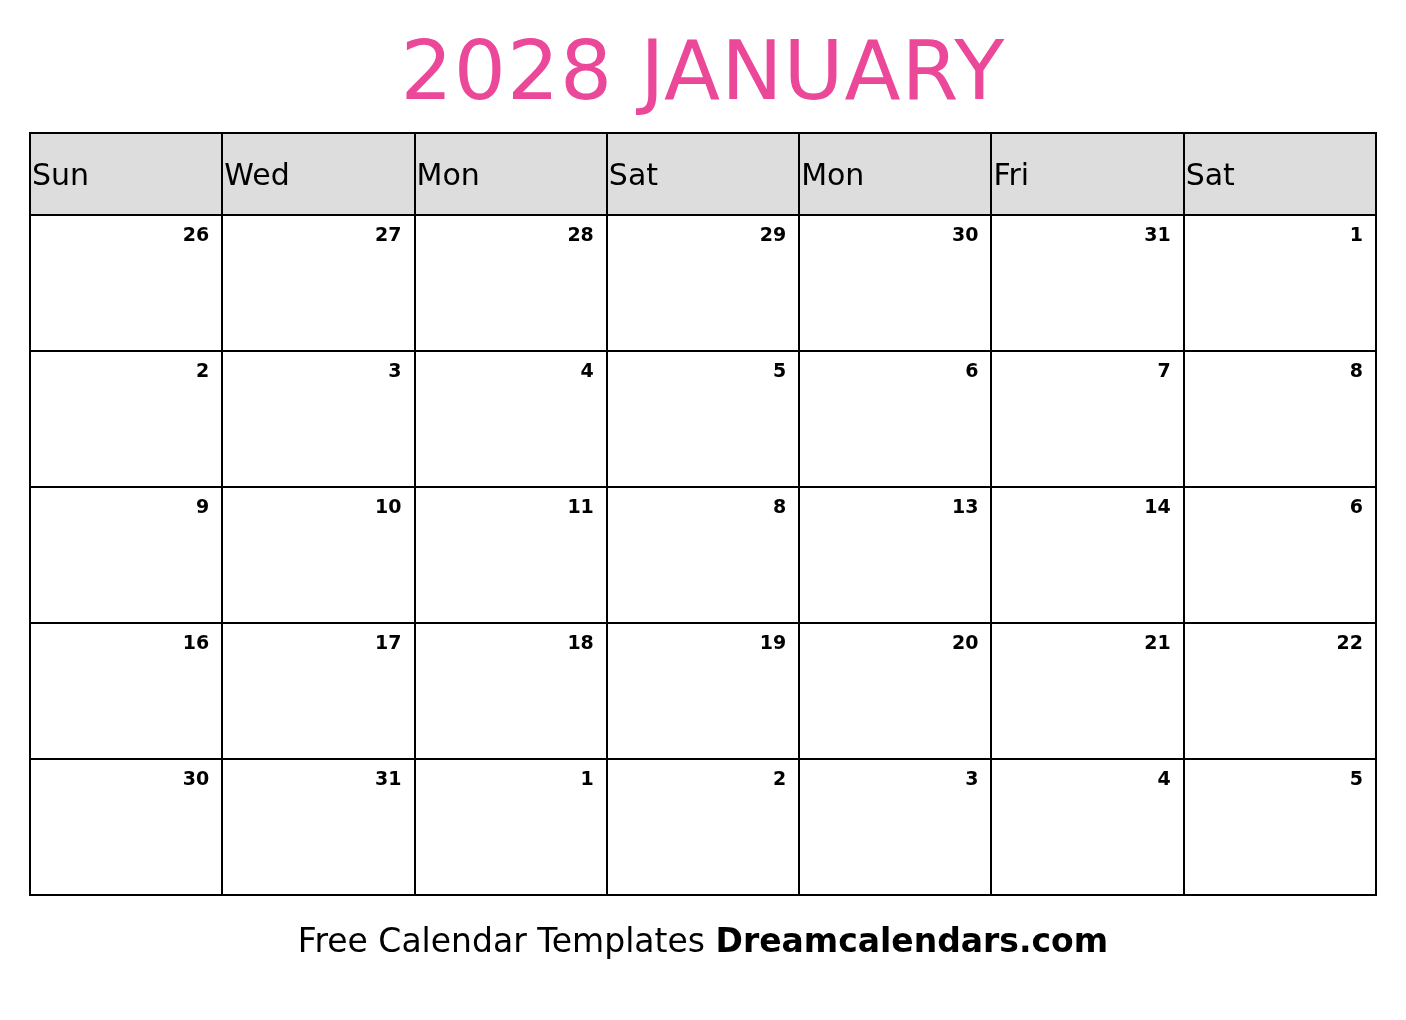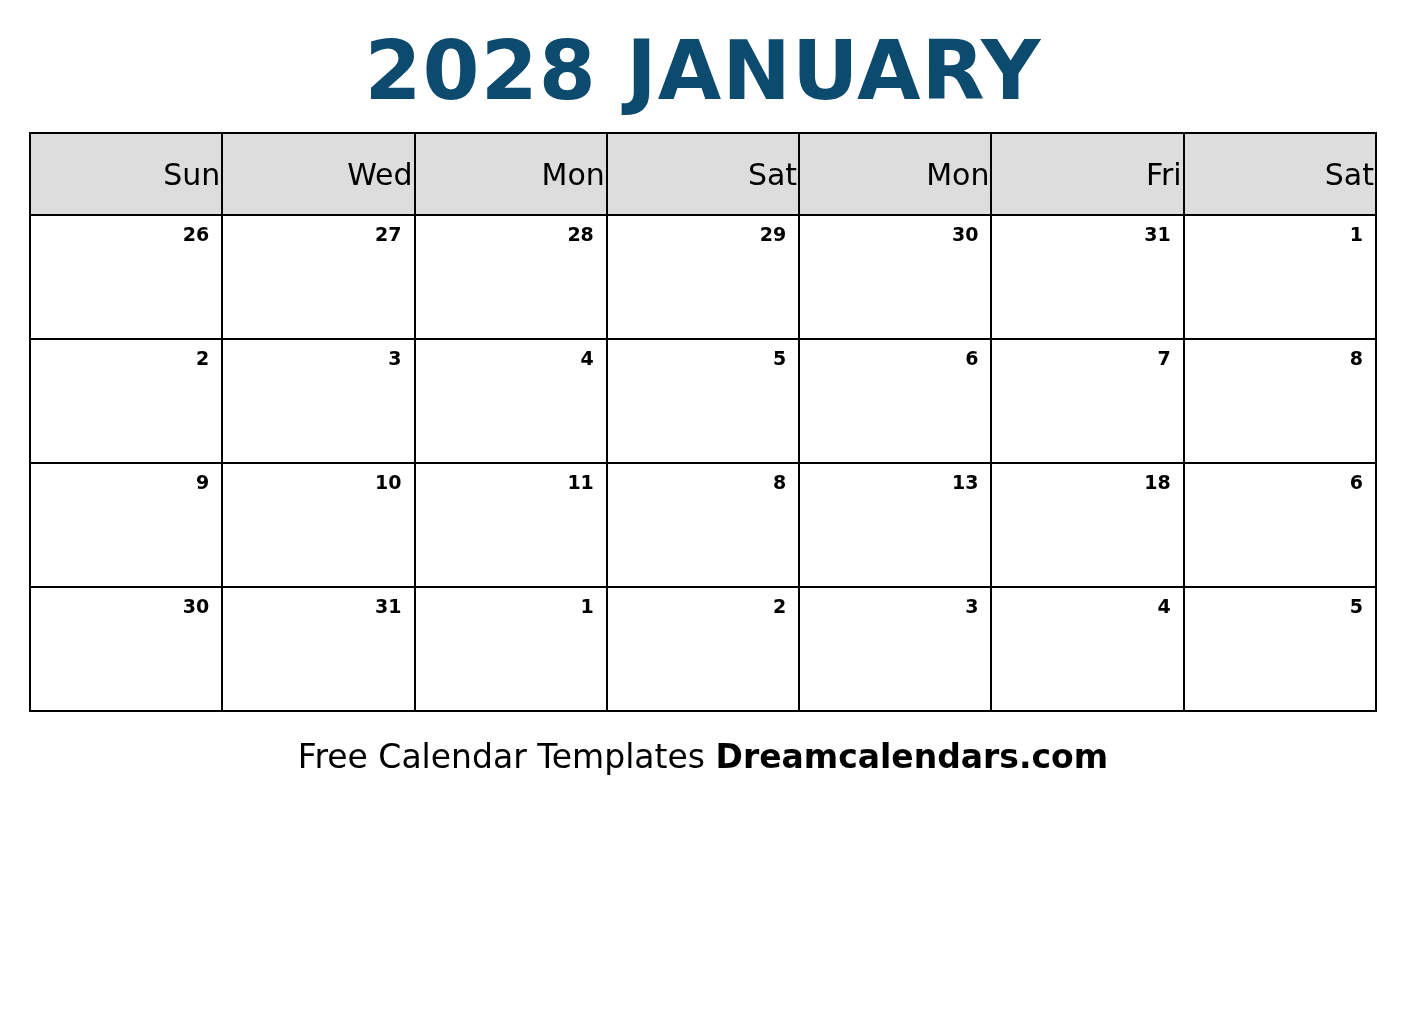--- a/index.html
+++ b/index.html
@@ -17,50 +17,50 @@
   .page {
     position: relative;
     width: 1406px;
     height: 1020px;
     box-sizing: border-box;
   }
   .title {
     text-align: center;
     font-family: "DejaVu Sans", sans-serif;
     font-size: 82px;
-    font-weight: 700;
+    font-weight: 400;
     letter-spacing: 1px;
     line-height: 1;
     padding-top: 30px;
     padding-bottom: 20px;
-    color: #0c4a6e;
+    color: #ec4899;
   }
   .calendar {
     width: 1348px;
     margin: 0 auto;
     border-collapse: collapse;
     table-layout: fixed;
   }
   .calendar th {
     background: #dddddd;
     border: 2px solid #000000;
     height: 78px;
     font-size: 30px;
     font-weight: 400;
-    text-align: right;
+    text-align: left;
     vertical-align: middle;
     font-family: "DejaVu Sans", sans-serif;
     color: #000000;
   }
   .calendar td {
     border: 2px solid #000000;
     height: 114px;
     vertical-align: top;
     text-align: right;
-    padding: 8px 12px 0 0;
+    padding: 8px 12px 12px 0;
     font-size: 19px;
     font-weight: bold;
     font-family: "DejaVu Sans", sans-serif;
     color: #000000;
     background: #ffffff;
   }
   .daynum {
     display: block;
     line-height: 1.1;
   }
@@ -151,24 +151,47 @@
         <td>
             <span class="daynum">11</span>
           </td>
         <td>
             <span class="daynum">8</span>
           </td>
         <td>
             <span class="daynum">13</span>
           </td>
         <td>
+            <span class="daynum">14</span>
+          </td>
+        <td>
+            <span class="daynum">6</span>
+          </td>
+      </tr>
+      <tr>
+        <td>
+            <span class="daynum">16</span>
+          </td>
+        <td>
+            <span class="daynum">17</span>
+          </td>
+        <td>
             <span class="daynum">18</span>
           </td>
         <td>
-            <span class="daynum">6</span>
+            <span class="daynum">19</span>
+          </td>
+        <td>
+            <span class="daynum">20</span>
+          </td>
+        <td>
+            <span class="daynum">21</span>
+          </td>
+        <td>
+            <span class="daynum">22</span>
           </td>
       </tr>
       <tr>
         <td>
             <span class="daynum">30</span>
           </td>
         <td>
             <span class="daynum">31</span>
           </td>
         <td>

